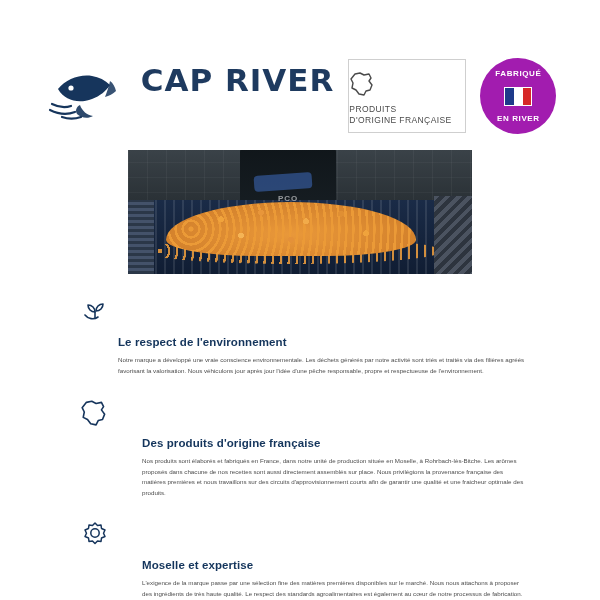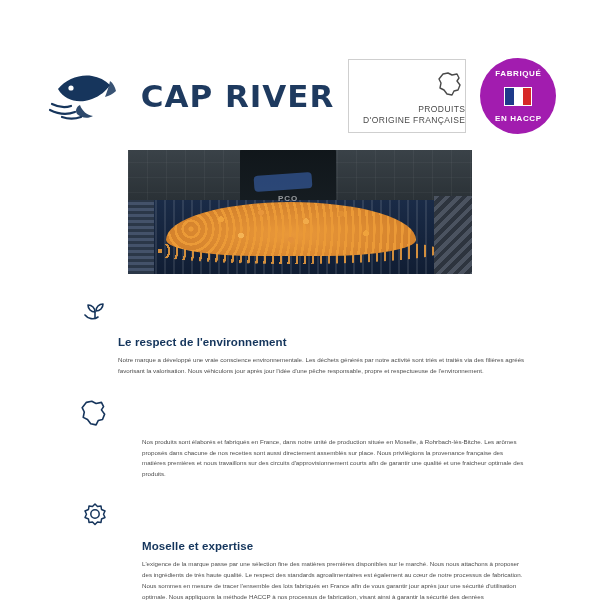--- a/index.html
+++ b/index.html
@@ -24,21 +24,20 @@
   
   .header {
     display: flex;
     align-items: center;
     justify-content: center;
     gap: 14px;
     padding: 58px 0 10px 0;
   }
   .brand {
     display: flex;
-    align-items: center;
     gap: 23px;
   }
   .fish-mark {
     width: 74px;
     height: 62px;
     position: relative;
   }
   .brand-name {
     font-size: 31px;
     font-weight: bold;
@@ -46,21 +45,21 @@
     color: #1e3a5f;
     line-height: 1;
     font-family: "DejaVu Sans", sans-serif;
   }
   .origin-badge {
     width: 118px;
     height: 74px;
     border: 1px solid #cfcfcf;
     display: flex;
     flex-direction: column;
-    align-items: flex-end;
+    align-items: flex-start;
     justify-content: center;
     box-sizing: border-box;
     padding-top: 2px;
   }
   .origin-badge .map-ico {
     margin-bottom: 3px;
   }
   .origin-badge .line {
     font-size: 8.5px;
     letter-spacing: .4px;
@@ -275,21 +274,21 @@
       <span class="line">D'ORIGINE FRANÇAISE</span>
     </div>
 
     <div class="made-badge">
       <span class="txt-top">FABRIQUÉ</span>
       <span class="flag">
         <i style="background:#1e3a8a"></i>
           <i style="background:#ffffff"></i>
           <i style="background:#d62828"></i>
       </span>
-      <span class="txt-bot">EN HACCP</span>
+      <span class="txt-bot">EN RIVER</span>
     </div>
   </div>
 
   <div class="hero">
     <div class="bg-wall"></div>
     <div class="wall-lines"></div>
     <div class="worker"></div>
     <div class="belt"></div>
     <div class="belt-slats"></div>
     <div class="pellets2"></div>
@@ -316,20 +315,21 @@
       </div>
     </div>
 
     <div class="section sec-2">
       <div class="sec-icon">
         <svg width="30" height="30" viewBox="0 0 28 28" xmlns="http://www.w3.org/2000/svg">
           <path d="M6 5l5-1 4 2 5-1 2 4-2 3 3 4-2 5-4 1-2 4-5-1-3-4-4-2 1-5-2-4z" fill="none" stroke="#16355c" stroke-width="1.5" stroke-linejoin="round"></path>
         </svg>
       </div>
       <div class="sec-body">
+        <h3 class="sec-title">Des produits d'origine française</h3>
         <p class="sec-text">Nos produits sont élaborés et fabriqués en France, dans notre unité de production située en Moselle, à Rohrbach-lès-Bitche. Les arômes proposés dans chacune de nos recettes sont aussi directement assemblés sur place. Nous privilégions la provenance française des matières premières et nous travaillons sur des circuits d'approvisionnement courts afin de garantir une qualité et une fraicheur optimale des produits.</p>
       </div>
     </div>
 
     <div class="section sec-3">
       <div class="sec-icon">
         <svg width="28" height="28" viewBox="0 0 28 28" xmlns="http://www.w3.org/2000/svg">
           <g fill="none" stroke="#16355c" stroke-width="1.5" stroke-linejoin="round">
             <path d="M14 4l2.5 2.5L20 6l.5 3.5L24 11l-1.5 3.2L24 17.5l-3.5 1.5L20 22.5l-3.5-.5L14 24.5l-2.5-2.5L8 22.5l-.5-3.5L4 17.5l1.5-3.3L4 11l3.5-1.5L8 6l3.5.5z"></path>
             <circle cx="14" cy="14" r="4.2"></circle>

